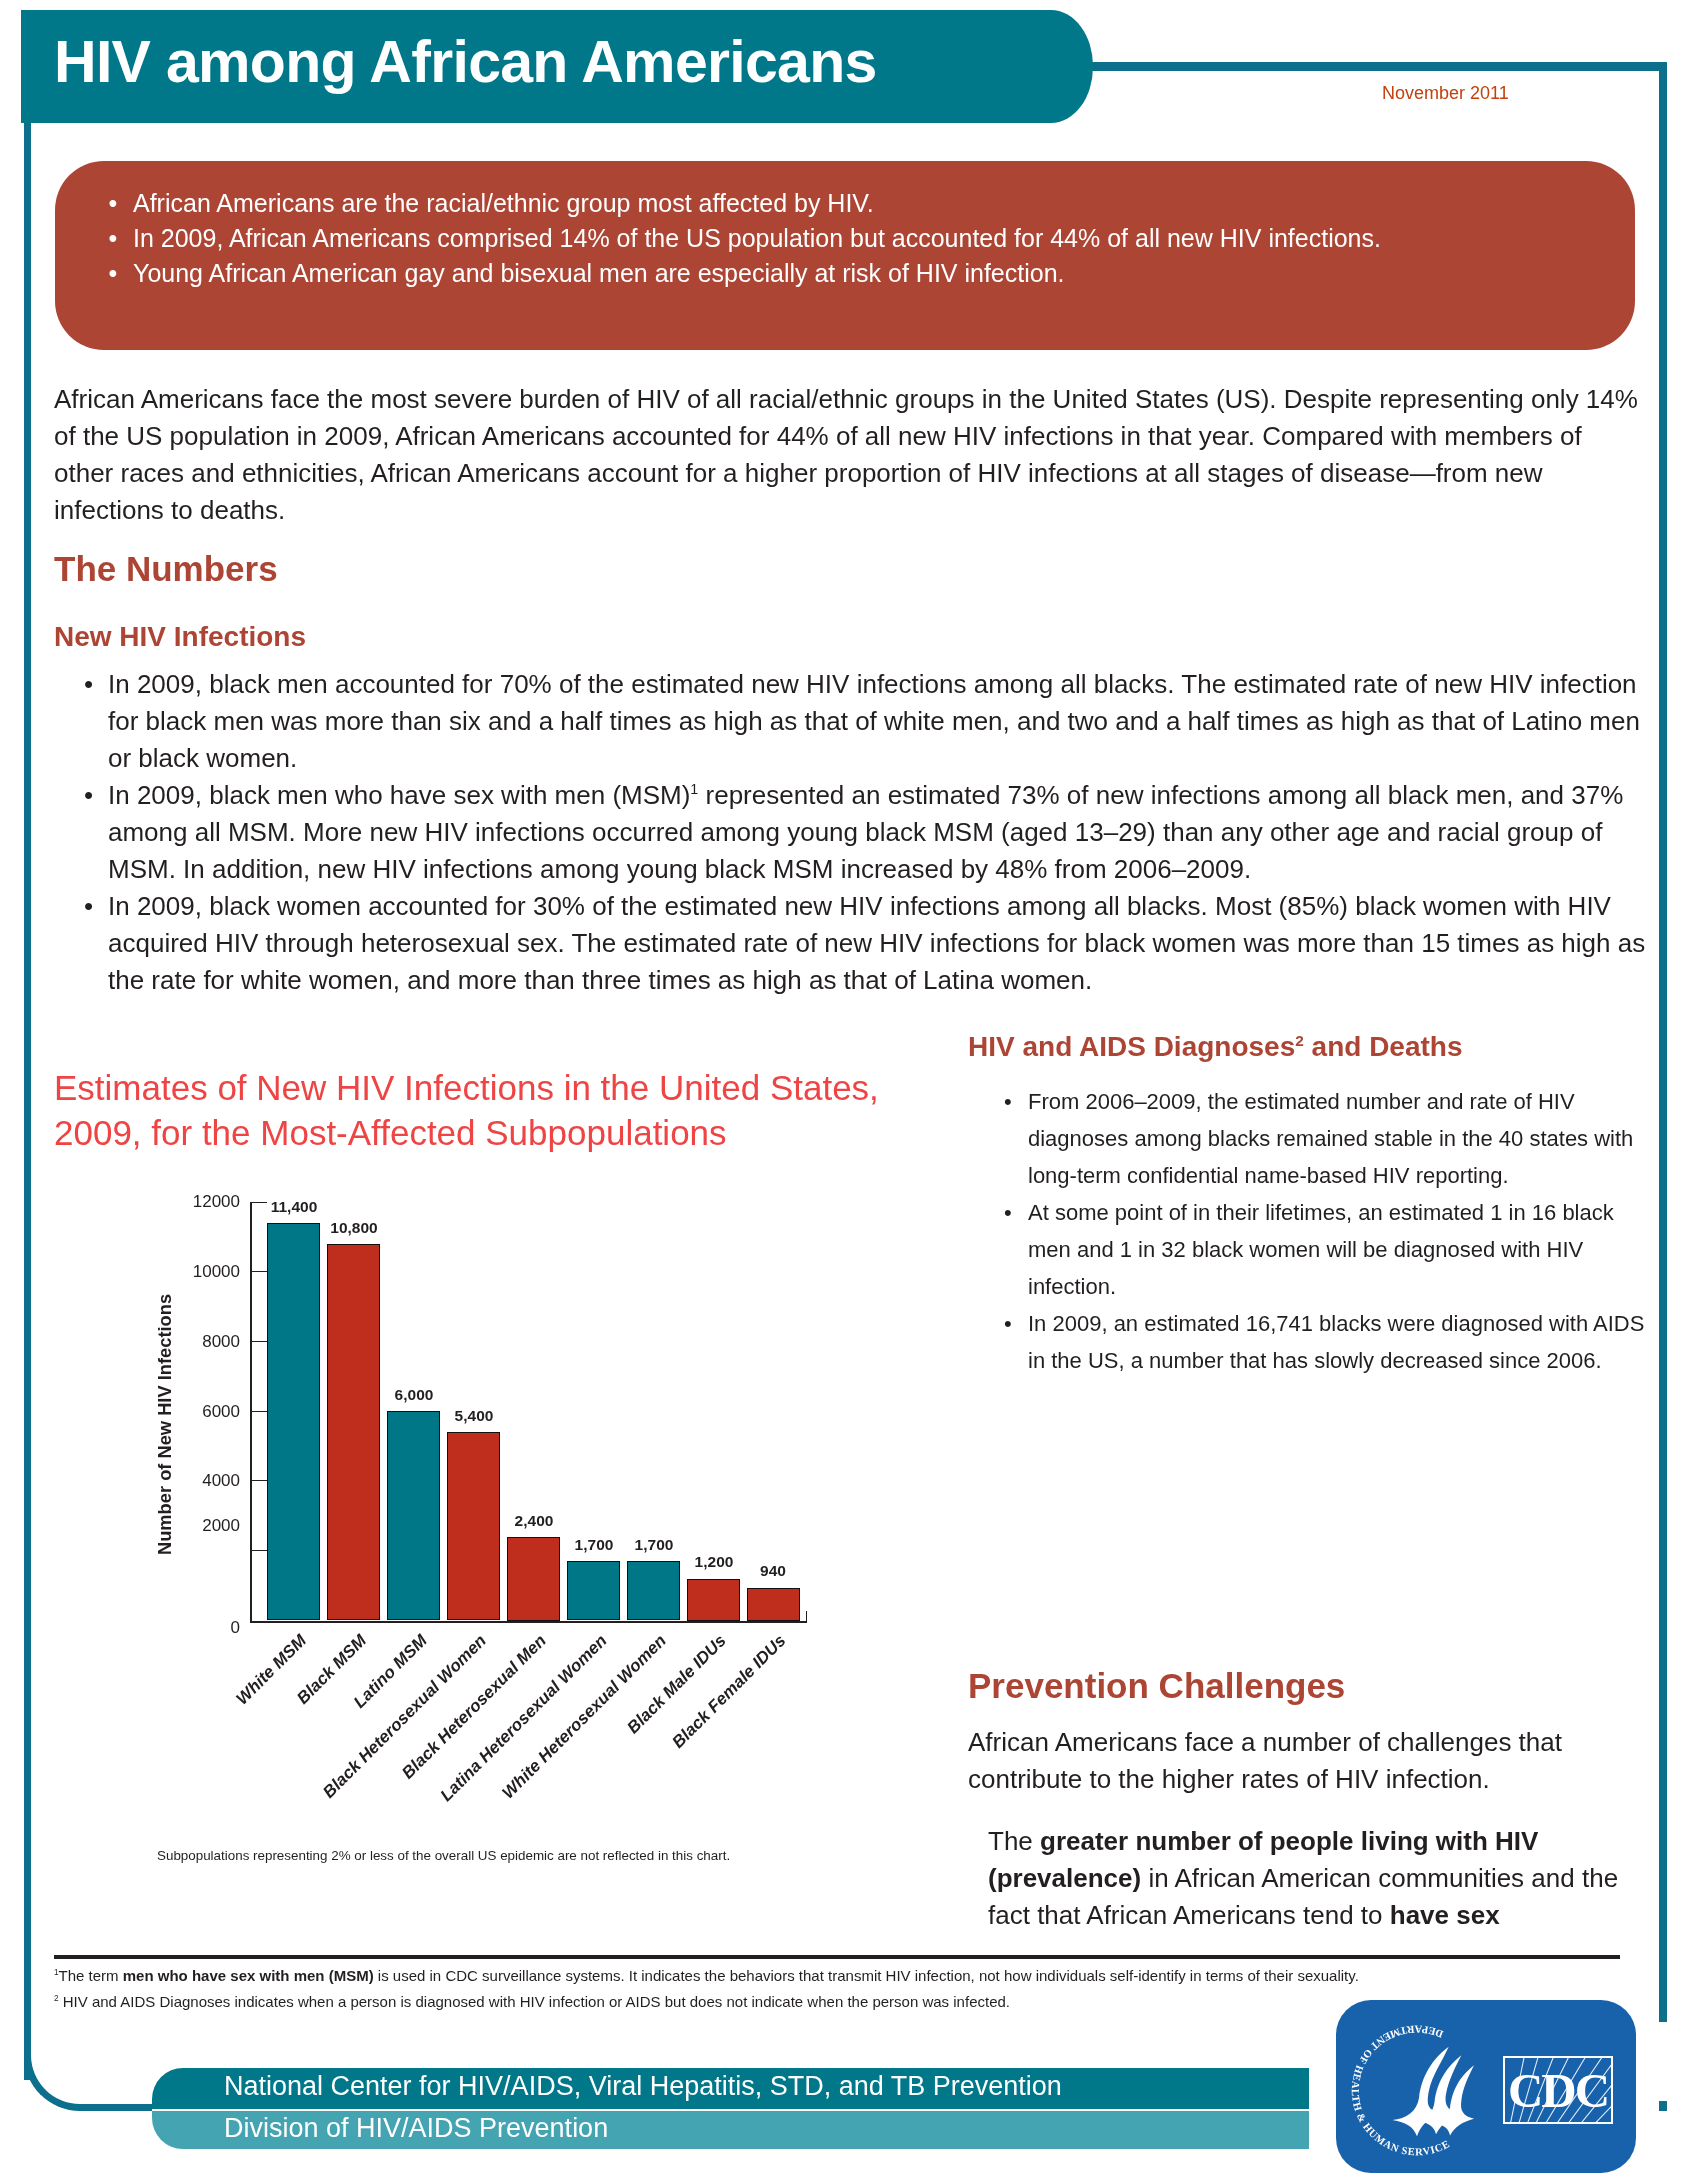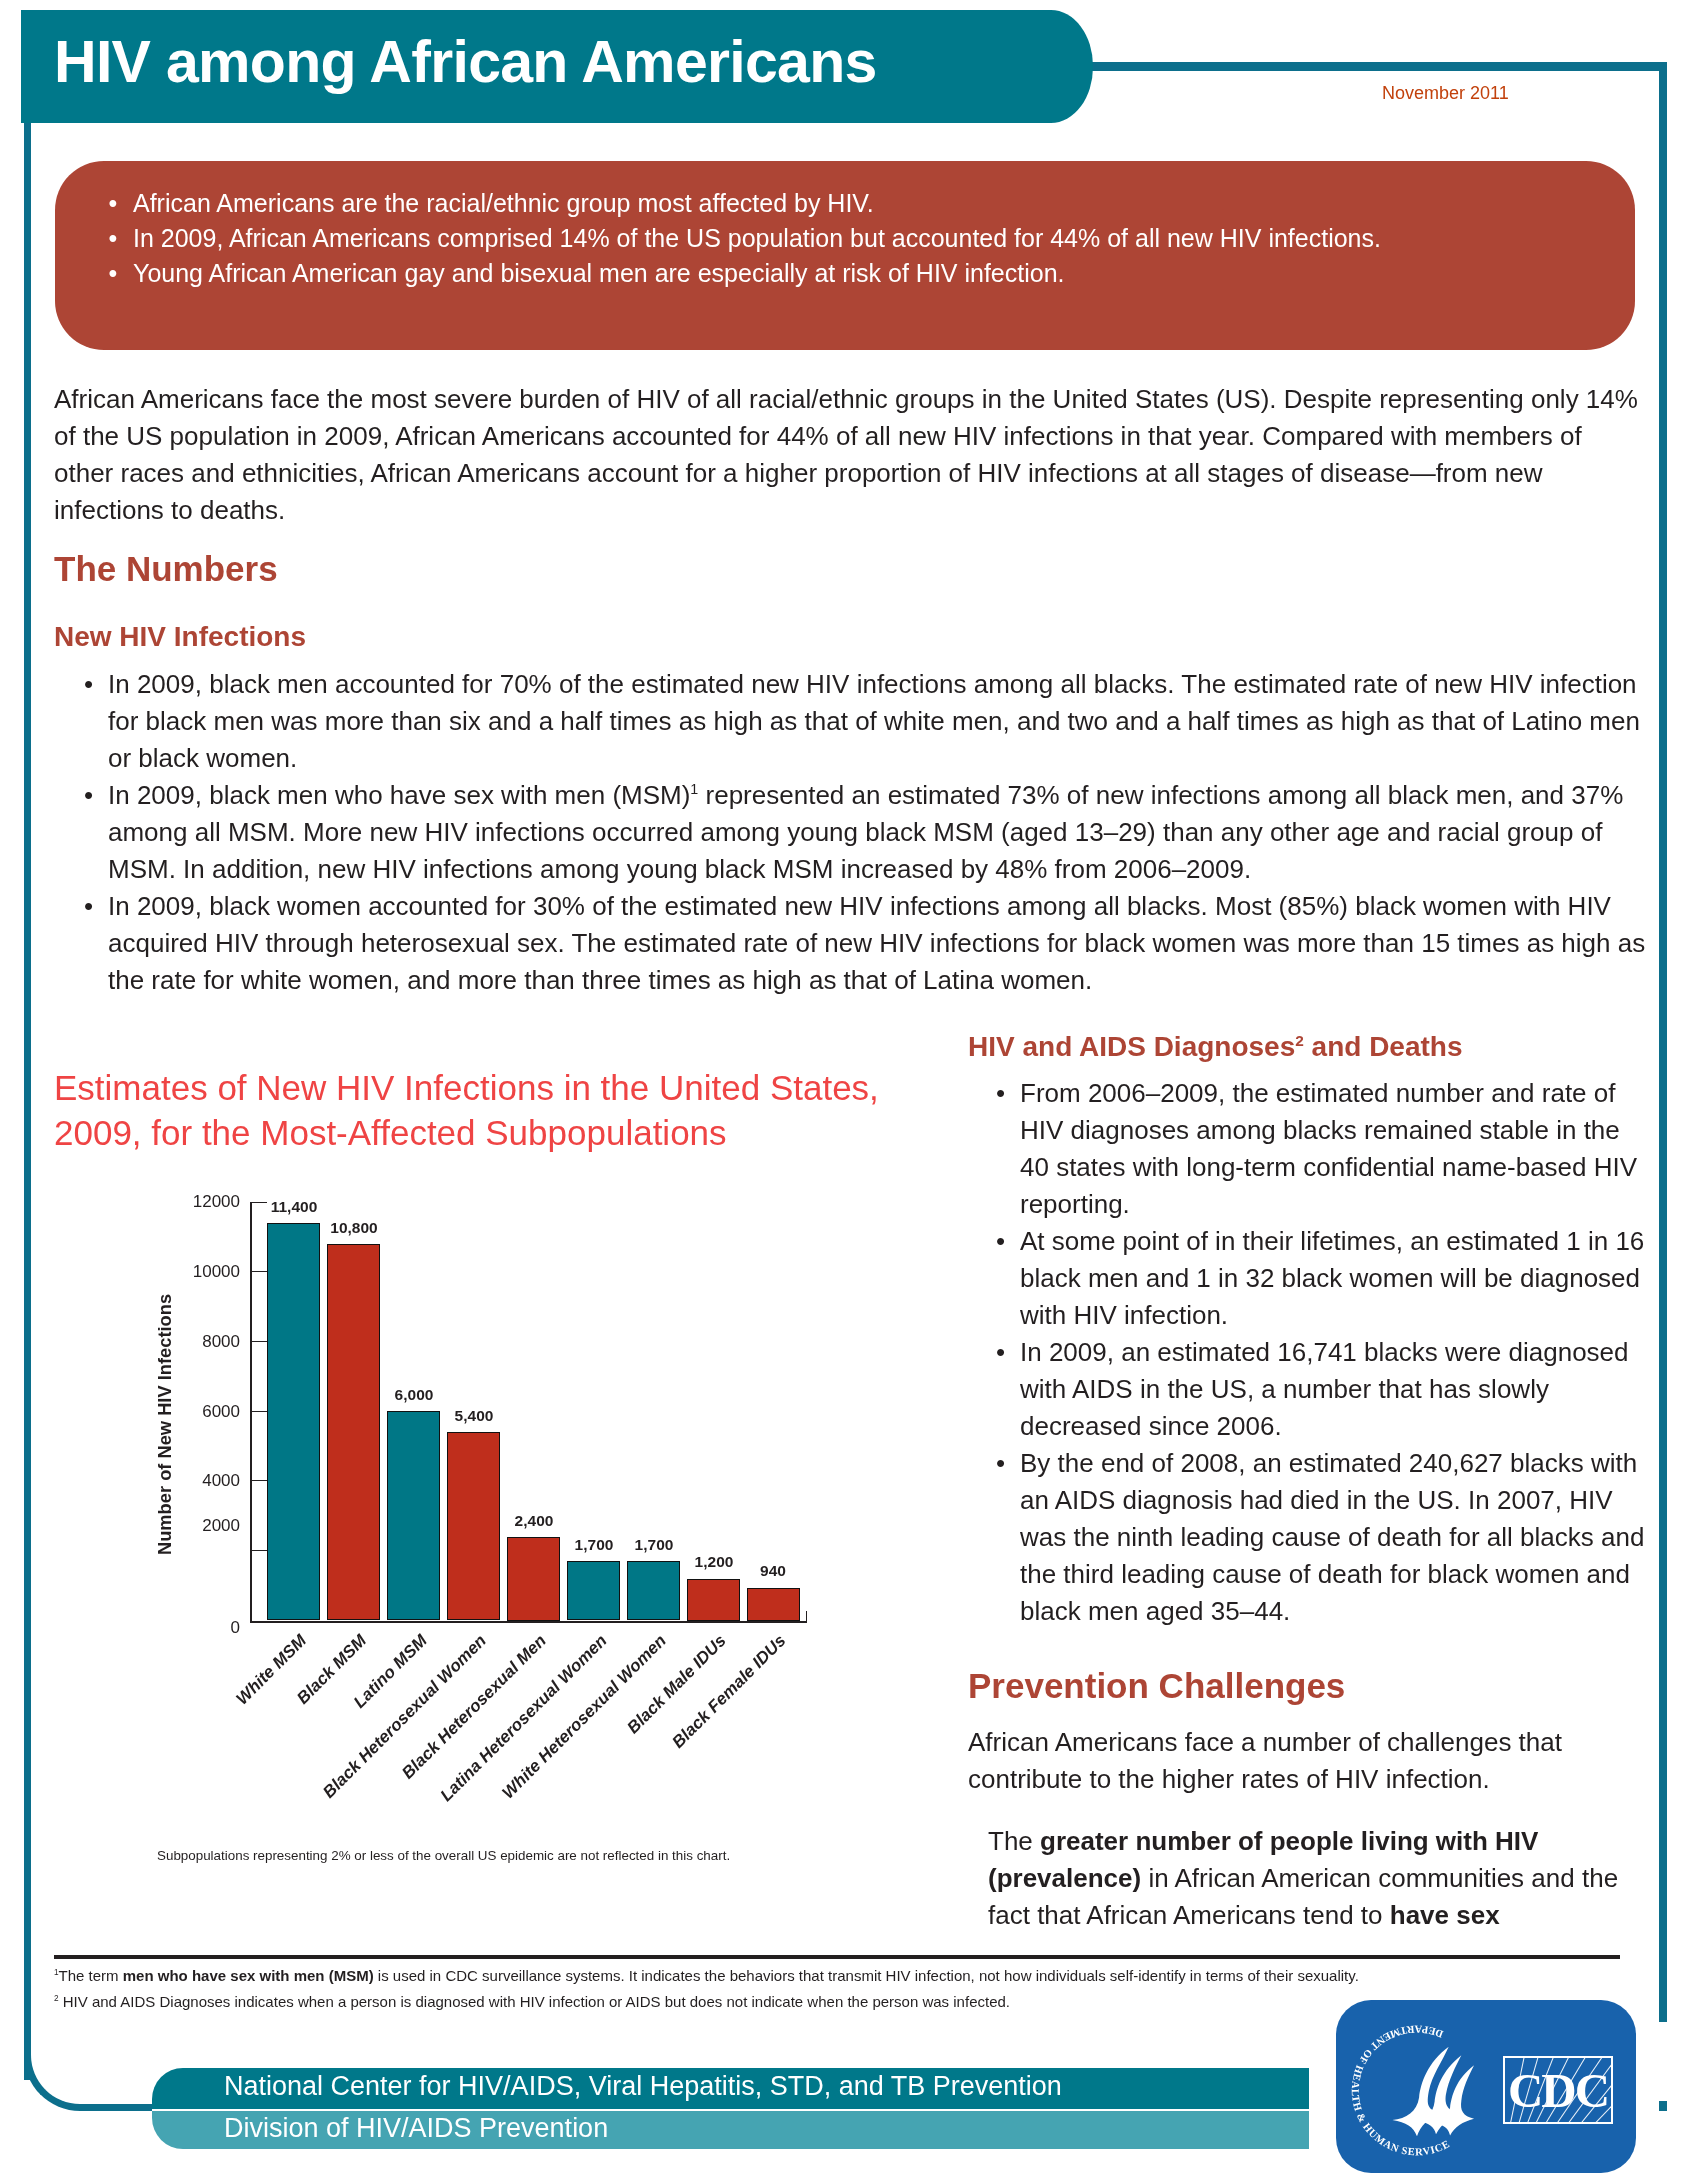--- a/index.html
+++ b/index.html
@@ -43,21 +43,21 @@
   .y-axis-label { left:154px; top:1555px; font-size:18.3px; font-weight:bold; color:#231F20; transform-origin:0 0; transform:rotate(-90deg); white-space:nowrap; }
   .y-tick-label { font-size:17px; color:#231F20; text-align:right; width:63px; }
   .axis-line { background:#231F20; }
   .bar { border:1.4px solid #111; box-sizing:border-box; }
   .bar-label { font-size:15.5px; font-weight:bold; color:#231F20; text-align:center; width:78px; }
   .x-label { font-size:17px; font-weight:bold; font-style:italic; color:#231F20; white-space:nowrap; transform-origin:100% 50%; transform:rotate(-45deg); text-align:right; }
   .chart-note { left:157px; top:1848px; font-size:13.4px; color:#231F20; white-space:nowrap; }
 
   
   .h-diag { left:968px; top:1031px; font-size:28px; }
-  .r-bullets { left:968px; top:1075px; width:677px; font-size:26px; line-height:37px; margin:0; padding:0; list-style:none; }
+  .r-bullets { left:968px; top:1075px; width:677px; font-size:22px; line-height:37px; margin:8px; padding:0; list-style:none; }
   .r-bullets li { position:relative; padding-left:52px; }
   .r-bullets li::before { content:"\2022"; position:absolute; left:28px; }
   .h-prev { left:968px; top:1666px; font-size:35px; }
   .prev-p1 { left:968px; top:1724px; width:677px; font-size:26px; line-height:37px; }
   .prev-p2 { left:968px; top:1823px; width:677px; font-size:26px; line-height:37px;margin-left:20px; }
 
   
   .footnote-rule { left:54px; top:1955px; width:1566px; height:3.5px; background:#231F20; }
   .footnote { font-size:15px; color:#231F20; white-space:nowrap; }
 
@@ -149,21 +149,20 @@
     <div class="abs x-label" style="right: 902px; top: 1628px;">Black Female IDUs</div>
   </div>
 <div class="abs y-axis-label">Number of New HIV Infections</div>
 <div class="abs chart-note">Subpopulations representing 2% or less of the overall US epidemic are not reflected in this chart.</div>
 
 <div class="abs h-red h-diag"><span>HIV and AIDS Diagnoses</span><sup>2</sup><span> and Deaths</span></div>
 <ul class="abs r-bullets">
   <li>From 2006–2009, the estimated number and rate of HIV diagnoses among blacks remained stable in the 40 states with long-term confidential name-based HIV reporting.</li>
   <li>At some point of in their lifetimes, an estimated 1 in 16 black men and 1 in 32 black women will be diagnosed with HIV infection.</li>
   <li>In 2009, an estimated 16,741 blacks were diagnosed with AIDS in the US, a number that has slowly decreased since 2006.</li>
-  <li>By the end of 2008, an estimated 240,627 blacks with an AIDS diagnosis had died in the US. In 2007, HIV was the ninth leading cause of death for all blacks and the third leading cause of death for black women and black men aged 35–44.</li>
 </ul>
 
 <div class="abs h-red h-prev">Prevention Challenges</div>
 <div class="abs prev-p1">African Americans face a number of challenges that contribute to the higher rates of HIV infection.</div>
 <div class="abs prev-p2"><span>The </span><b>greater number of people living with HIV (prevalence)</b><span> in African American communities and the fact that African Americans tend to </span><b>have sex</b></div>
 
 <div class="abs footnote-rule"></div>
 <div class="abs footnote" style="left:54px; top:1967px;"><sup>1</sup><span>The term </span><b>men who have sex with men (MSM)</b><span> is used in CDC surveillance systems. It indicates the behaviors that transmit HIV infection, not how individuals self-identify in terms of their sexuality.</span></div>
 <div class="abs footnote" style="left:54px; top:1993px;"><sup>2</sup><span> HIV and AIDS Diagnoses indicates when a person is diagnosed with HIV infection or AIDS but does not indicate when the person was infected.</span></div>
 

